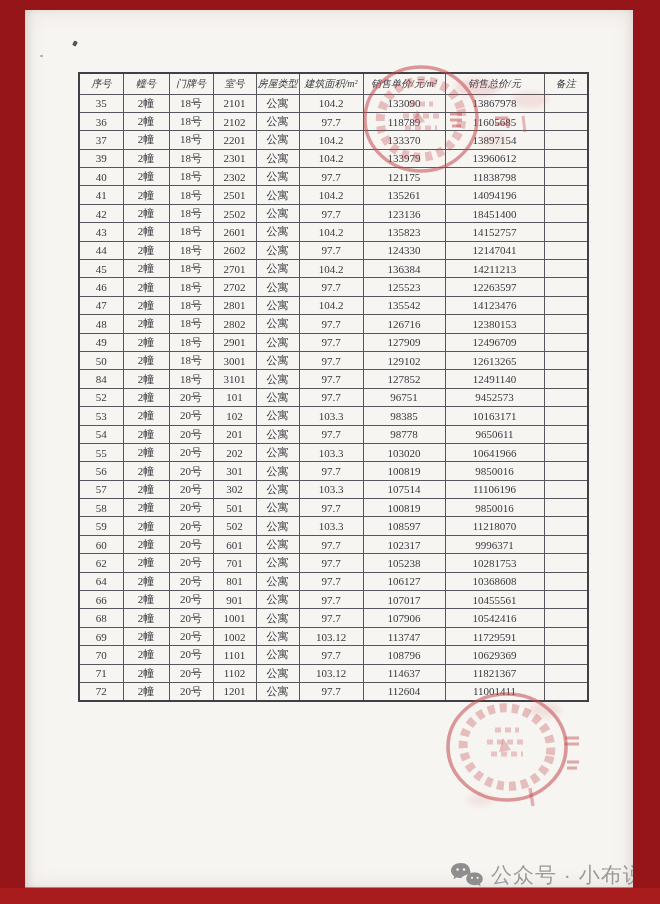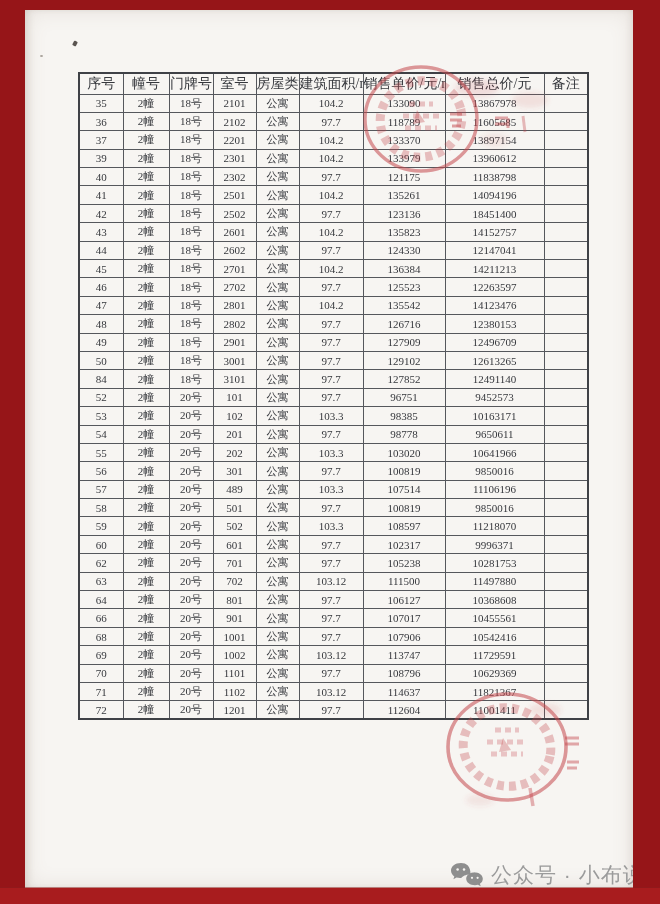--- a/index.html
+++ b/index.html
@@ -24,21 +24,21 @@
     position:absolute;left:53px;top:62px;width:509px;
     border-collapse:collapse;table-layout:fixed;
     color:var(--text);
   }
   .price-table th,.price-table td{
     border:1px solid var(--grid);
     text-align:center;vertical-align:middle;
     white-space:nowrap;overflow:hidden;
     font-weight:normal;
   }
-  .price-table th{height:21px;font-size:14px;letter-spacing:0;}
+  .price-table th{height:21px;font-size:10px;letter-spacing:0;font-style:italic;}
   .price-table td{height:18.4px;font-size:11px;}
   .price-table{border:2px solid #3f4146;}
   .seal-layer{position:absolute;left:0;top:0;width:608px;height:878px;pointer-events:none;}
   .watermark{
     position:absolute;left:425px;top:851px;height:28px;
     display:flex;align-items:center;gap:7px;
     color:var(--watermark);
     font-family:"Liberation Sans","DejaVu Sans",sans-serif;
     font-size:21px;letter-spacing:1px;white-space:nowrap;
   }
@@ -310,21 +310,21 @@
           <td>公寓</td>
           <td>97.7</td>
           <td>100819</td>
           <td>9850016</td>
           <td></td>
         </tr>
         <tr>
           <td>57</td>
           <td>2幢</td>
           <td>20号</td>
-          <td>489</td>
+          <td>302</td>
           <td>公寓</td>
           <td>103.3</td>
           <td>107514</td>
           <td>11106196</td>
           <td></td>
         </tr>
         <tr>
           <td>58</td>
           <td>2幢</td>
           <td>20号</td>
@@ -359,31 +359,20 @@
         </tr>
         <tr>
           <td>62</td>
           <td>2幢</td>
           <td>20号</td>
           <td>701</td>
           <td>公寓</td>
           <td>97.7</td>
           <td>105238</td>
           <td>10281753</td>
-          <td></td>
-        </tr>
-        <tr>
-          <td>63</td>
-          <td>2幢</td>
-          <td>20号</td>
-          <td>702</td>
-          <td>公寓</td>
-          <td>103.12</td>
-          <td>111500</td>
-          <td>11497880</td>
           <td></td>
         </tr>
         <tr>
           <td>64</td>
           <td>2幢</td>
           <td>20号</td>
           <td>801</td>
           <td>公寓</td>
           <td>97.7</td>
           <td>106127</td>

